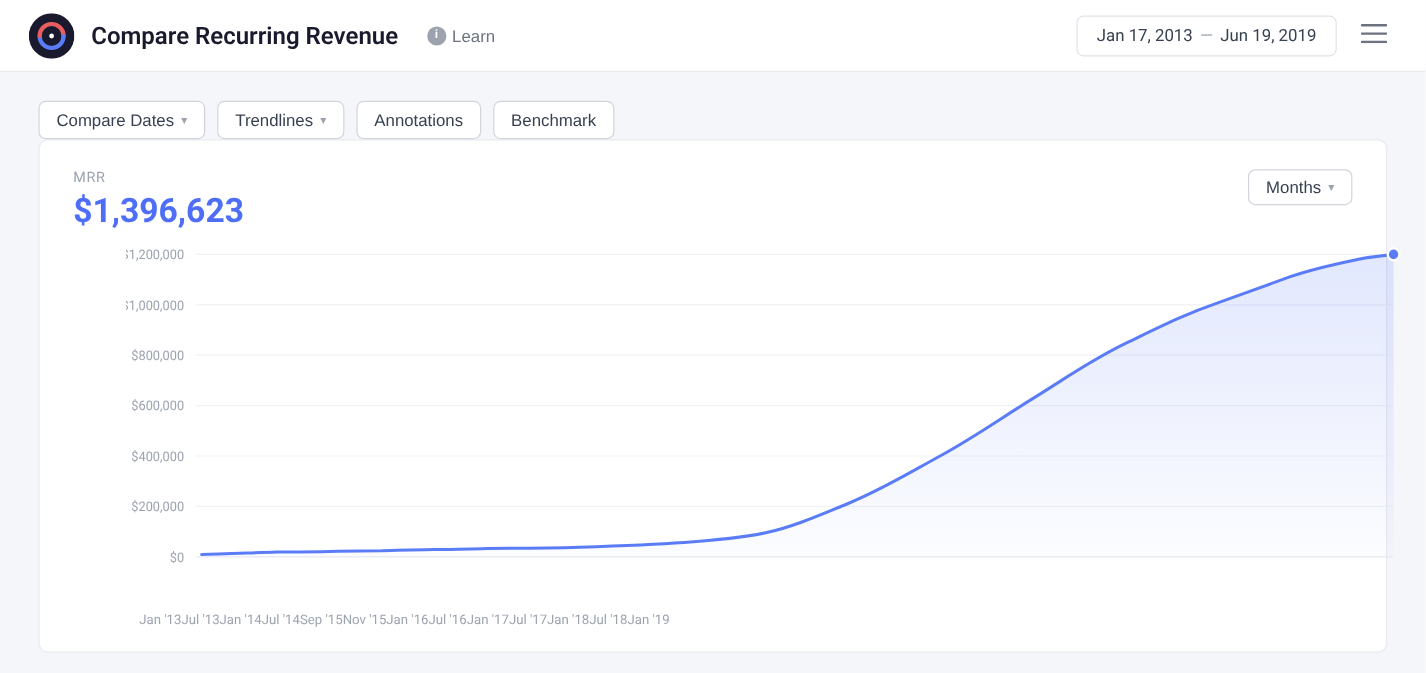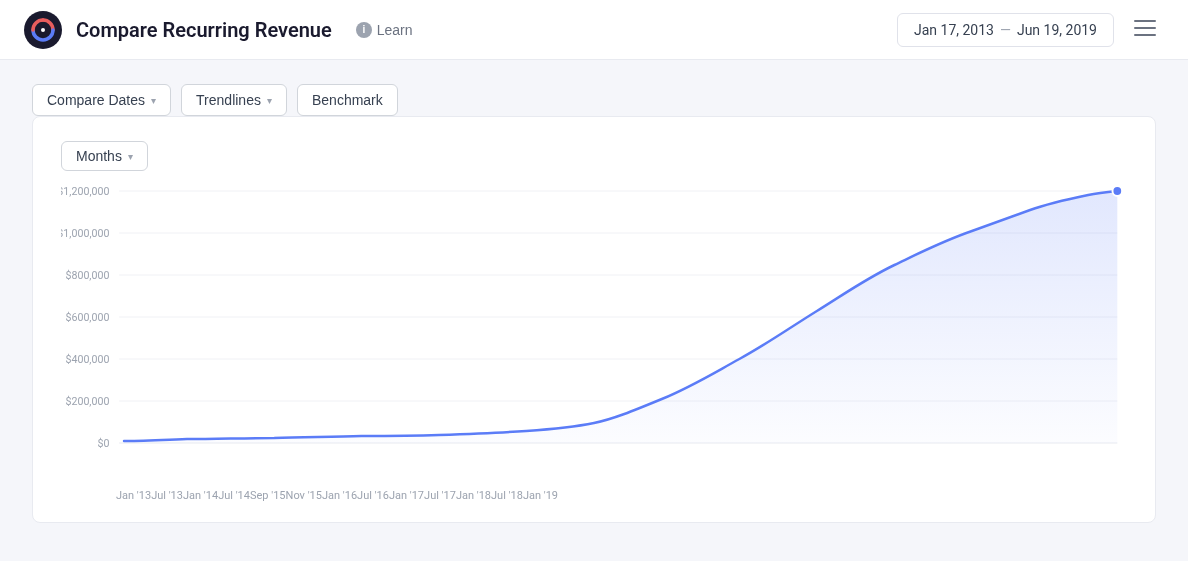--- a/index.html
+++ b/index.html
@@ -113,20 +113,21 @@
       color: #374151;
       cursor: pointer;
     }
 
     
     .chart-area {
       position: relative;
       width: 100%;
       height: 300px;
       margin-top: 10px;
+      margin-left: 44px;
     }
     .chart-svg {
       width: 100%;
       height: 100%;
     }
 
     
     .x-axis {
       display: flex;
       padding: 8px 0 0 55px;
@@ -177,26 +178,33 @@
   <div class="toolbar">
     <button class="toolbar-btn">
       <span>Compare Dates</span>
       <span class="chevron-down">▾</span>
     </button>
     <button class="toolbar-btn">
       <span>Trendlines</span>
       <span class="chevron-down">▾</span>
     </button>
     <button class="toolbar-btn">
+      <span>Annotations</span>
+    </button>
+    <button class="toolbar-btn">
       <span>Benchmark</span>
     </button>
   </div>
 
   <div class="chart-card">
     <div class="chart-header">
+      <div>
+        <div class="mrr-label">MRR</div>
+        <div class="mrr-value">$1,396,623</div>
+      </div>
       <button class="months-btn">
         <span>Months</span>
         <span class="chevron-down">▾</span>
       </button>
     </div>
 
     <div class="chart-area">
       <svg class="chart-svg" viewBox="0 0 1100 300" preserveAspectRatio="none" xmlns="http://www.w3.org/2000/svg">
         <defs>
           <linearGradient id="areaGrad" x1="0" y1="0" x2="0" y2="1">

